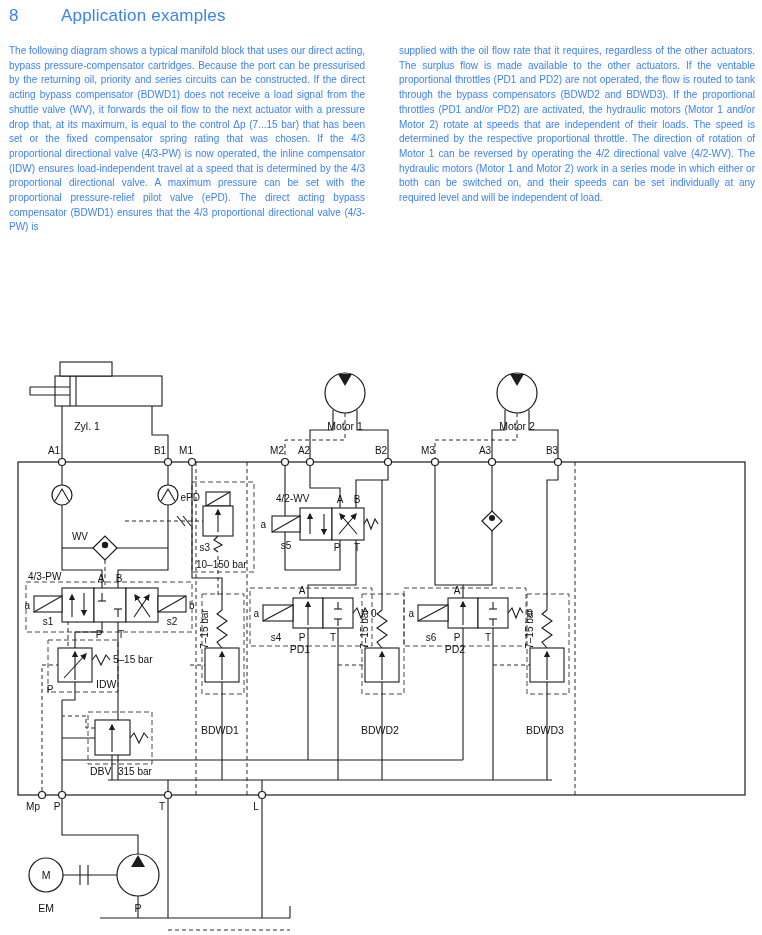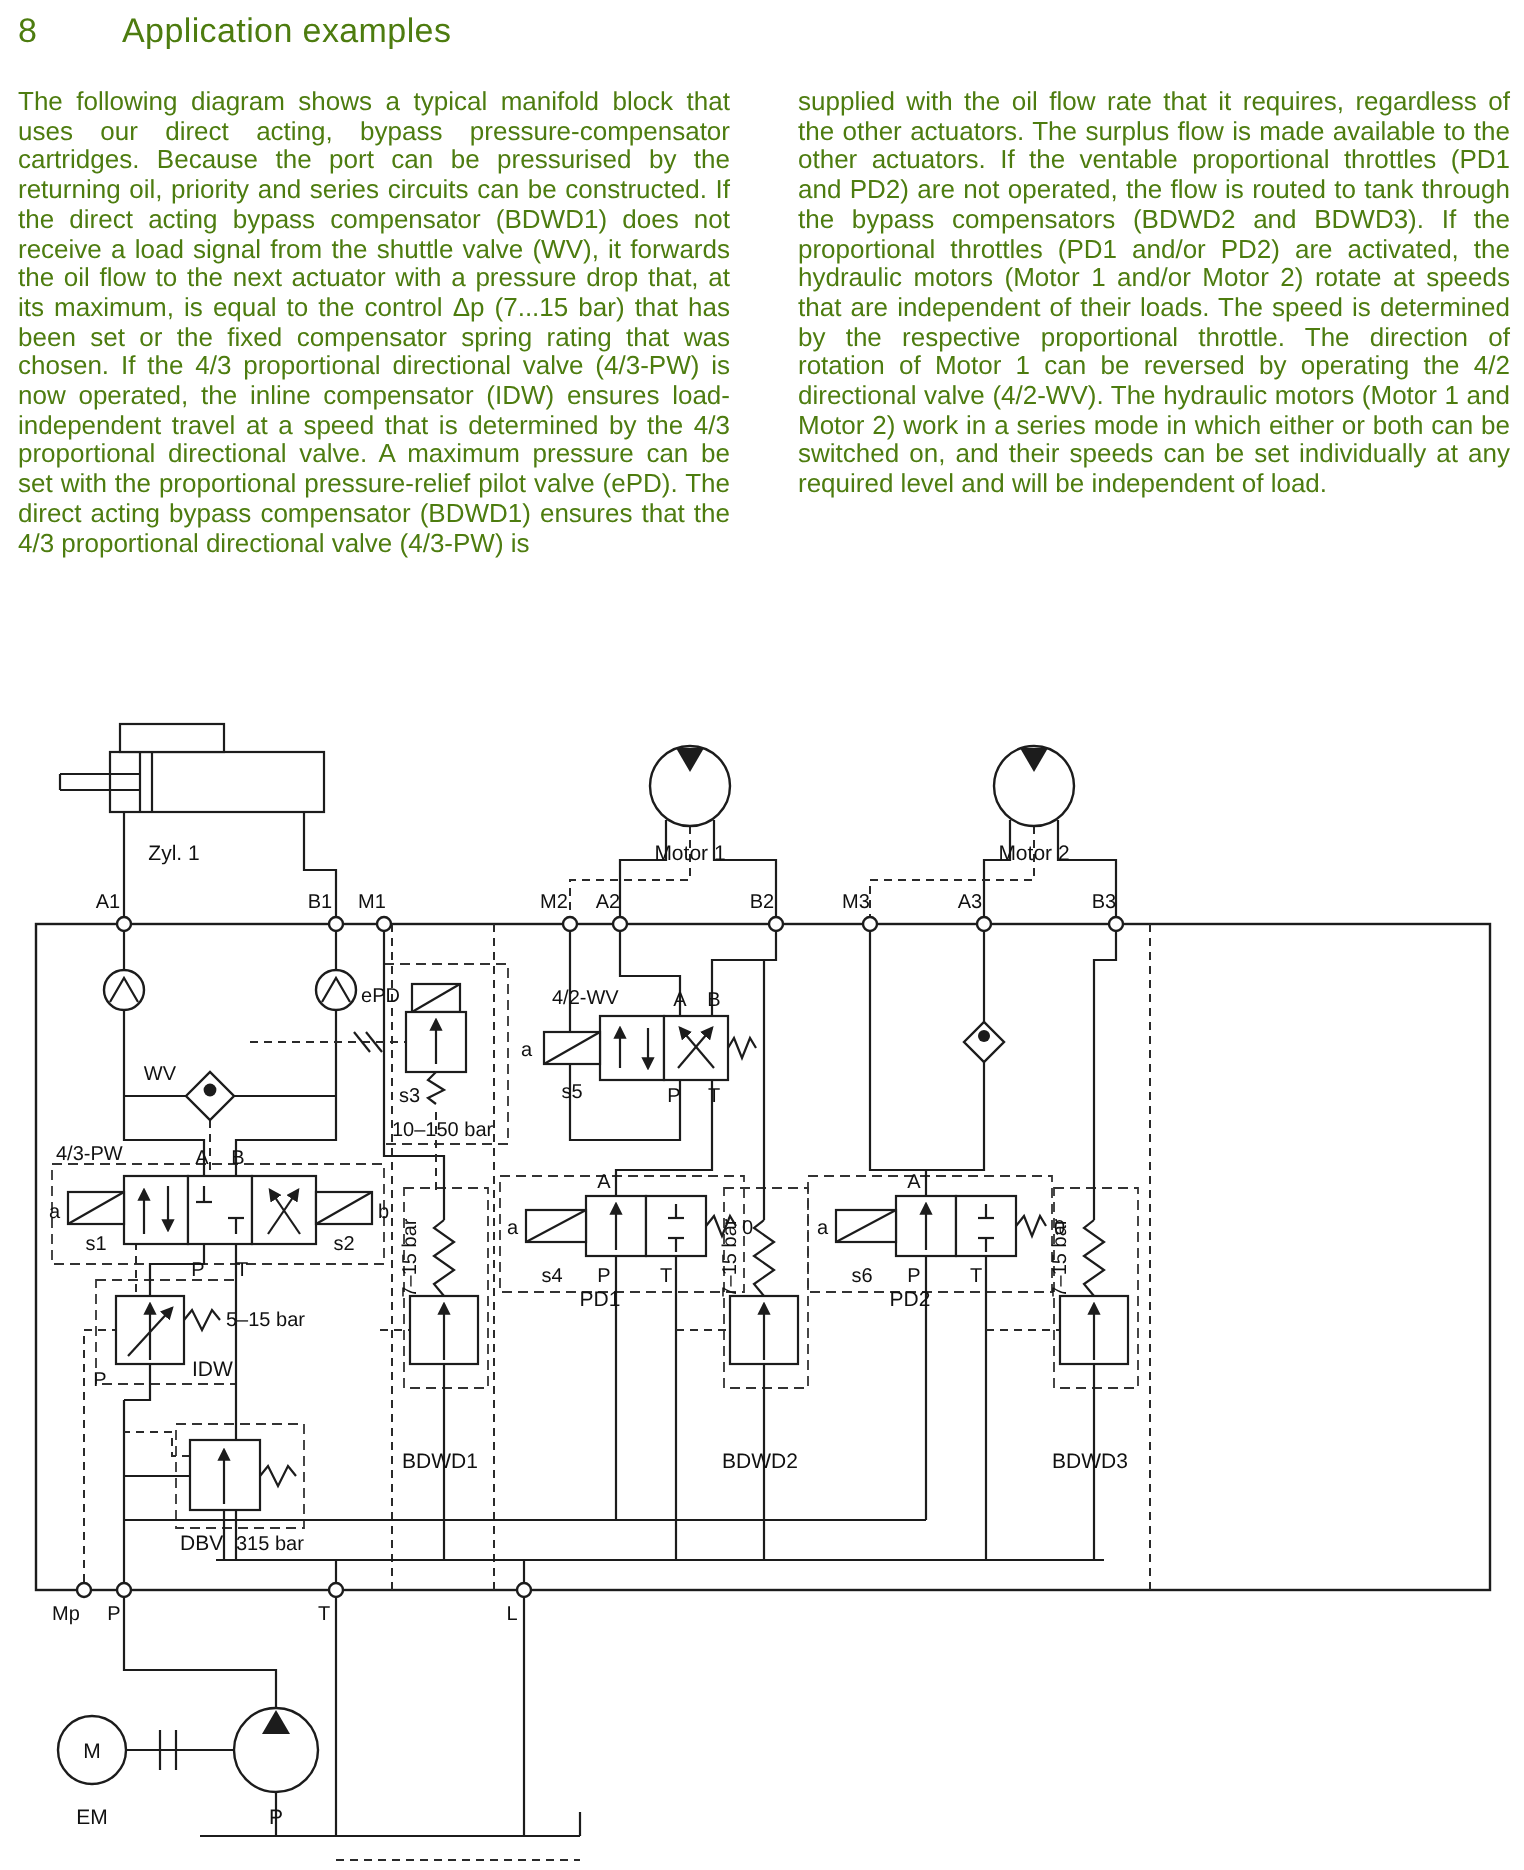--- a/index.html
+++ b/index.html
@@ -1,21 +1,21 @@
 <!DOCTYPE html>
 <html><head>
 <meta charset="utf-8">
 <style>
   html,body{margin:0;padding:0;background:#e9e9e9;}
   .page{position:relative;width:762px;height:935px;background:#ffffff;
-        font-family:"Liberation Sans","DejaVu Sans",sans-serif;color:#4d7c0f;overflow:hidden;}
+        font-family:"Liberation Sans","DejaVu Sans",sans-serif;color:#3b82f6;overflow:hidden;}
   .heading{position:absolute;top:6px;left:9px;font-size:17px;letter-spacing:.2px;}
   .heading .num{display:inline-block;width:52px;}
   .cols{position:absolute;top:44px;left:9px;width:746px;display:flex;gap:34px;}
-  .col{width:356px;font-size:13px;line-height:14.7px;text-align:justify;margin:0;}
+  .col{width:356px;font-size:10px;line-height:14.7px;text-align:justify;margin:0;}
   .diagram{position:absolute;top:360px;left:0;}
   svg text{font-size:10px;fill:#111;font-family:"Liberation Sans","DejaVu Sans",sans-serif;}
   svg text.b{font-size:10.5px;}
   svg text.m{text-anchor:middle;}
   svg text.e{text-anchor:end;}
   .ln{stroke:#1c1c1c;stroke-width:1.1;fill:none;}
   .lt{stroke:#1c1c1c;stroke-width:1.2;fill:none;}
   .dash{stroke:#2a2a2a;stroke-width:1;fill:none;stroke-dasharray:4 3;}
   .dbox{stroke:#333;stroke-width:.9;fill:none;stroke-dasharray:5 3;}
   .wfill{fill:#fff;}

